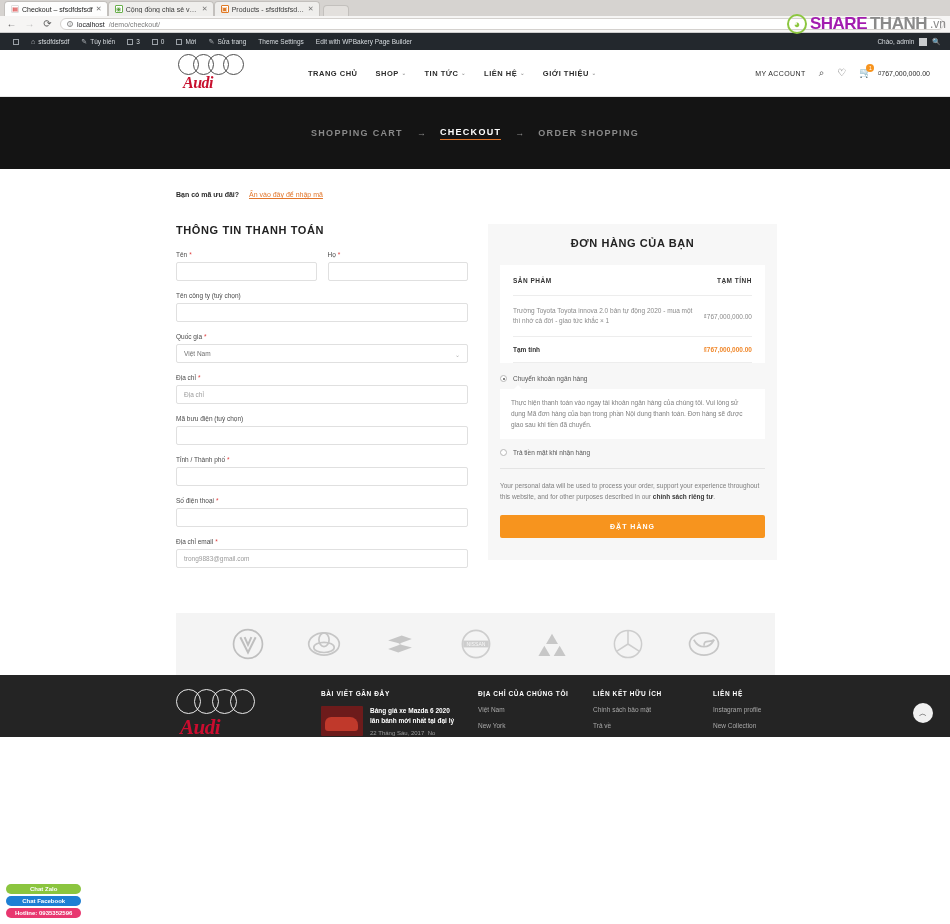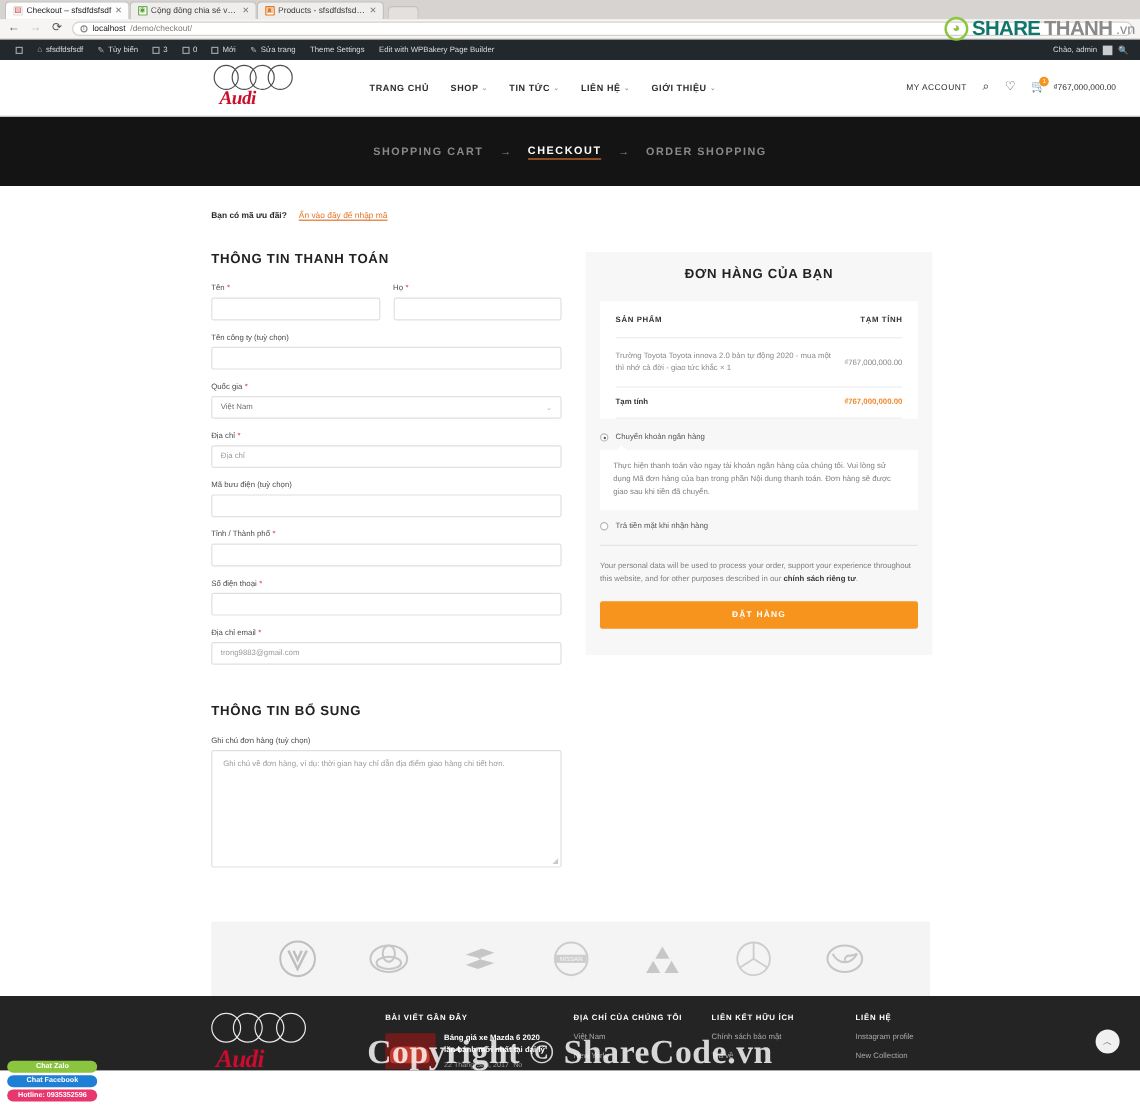--- a/index.html
+++ b/index.html
@@ -147,21 +147,21 @@
     background: #f7941e; color: #fff;
     font-size: 5px; width: 8px; height: 8px;
     border-radius: 50%;
     display: flex; align-items: center; justify-content: center;
     line-height: 1;
   }
   .cart-total { font-size: 7px; color: #2b2b2b; }
 
   
   .steps-banner {
-    height: 58px;
+    height: 72px;
     background: #141414;
     display: flex; align-items: center; justify-content: center;
     gap: 14px;
   }
   .step {
     font-size: 9px; font-weight: bold; letter-spacing: 1.3px;
     color: #8a8a8a;
   }
   .step.active { color: #ffffff; border-bottom: 1.5px solid #e2762b; padding-bottom: 2px; }
   .step-arrow { color: #8a8a8a; font-size: 9px; }
@@ -372,21 +372,21 @@
     position: absolute; top: 14px; right: 4px;
     display: flex; align-items: center; gap: 3px;
     z-index: 20;
   }
   .wm-mark {
     width: 20px; height: 20px; border-radius: 50%;
     border: 2.5px solid #8cc63f;
     display: flex; align-items: center; justify-content: center;
     color: #8cc63f; font-size: 11px; font-weight: bold;
   }
-  .wm-share { font-size: 17px; font-weight: bold; color: #0f766e; letter-spacing: -0.5px; }
+  .wm-share { font-size: 17px; font-weight: bold; color: #a21caf; letter-spacing: -0.5px; }
   .wm-code { font-size: 17px; font-weight: bold; color: #8a8a8a; letter-spacing: -0.5px; }
   .wm-vn { font-size: 12px; color: #8a8a8a; }
 
   .wm-center {
     position: absolute; left: 0; right: 0; top: 800px;
     font-size: 13px; color: rgba(255,255,255,0.55);
     font-family: "Liberation Serif", serif;
     z-index: 18; pointer-events: none;
   }
   .wm-copyright {
@@ -582,30 +582,20 @@
       <div class="field">
         <span class="field-label"><span>Số điện thoại</span><span class="req">*</span></span>
         <div class="input"></div>
       </div>
 
       <div class="field">
         <span class="field-label"><span>Địa chỉ email</span><span class="req">*</span></span>
         <div class="input">trong9883@gmail.com</div>
       </div>
 
-      <div class="extra-section">
-        <div class="section-title">THÔNG TIN BỔ SUNG</div>
-        <div class="field">
-          <span class="field-label">Ghi chú đơn hàng (tuỳ chọn)</span>
-          <div class="textarea">
-            <span>Ghi chú về đơn hàng, ví dụ: thời gian hay chỉ dẫn địa điểm giao hàng chi tiết hơn.</span>
-            <span class="ta-grip">◢</span>
-          </div>
-        </div>
-      </div>
     </div>
 
     <div class="col-right">
       <div class="order-panel">
         <div class="order-title">ĐƠN HÀNG CỦA BẠN</div>
 
         <div class="order-card">
           <div class="order-head">
             <span>SẢN PHẨM</span>
             <span>TẠM TÍNH</span>

